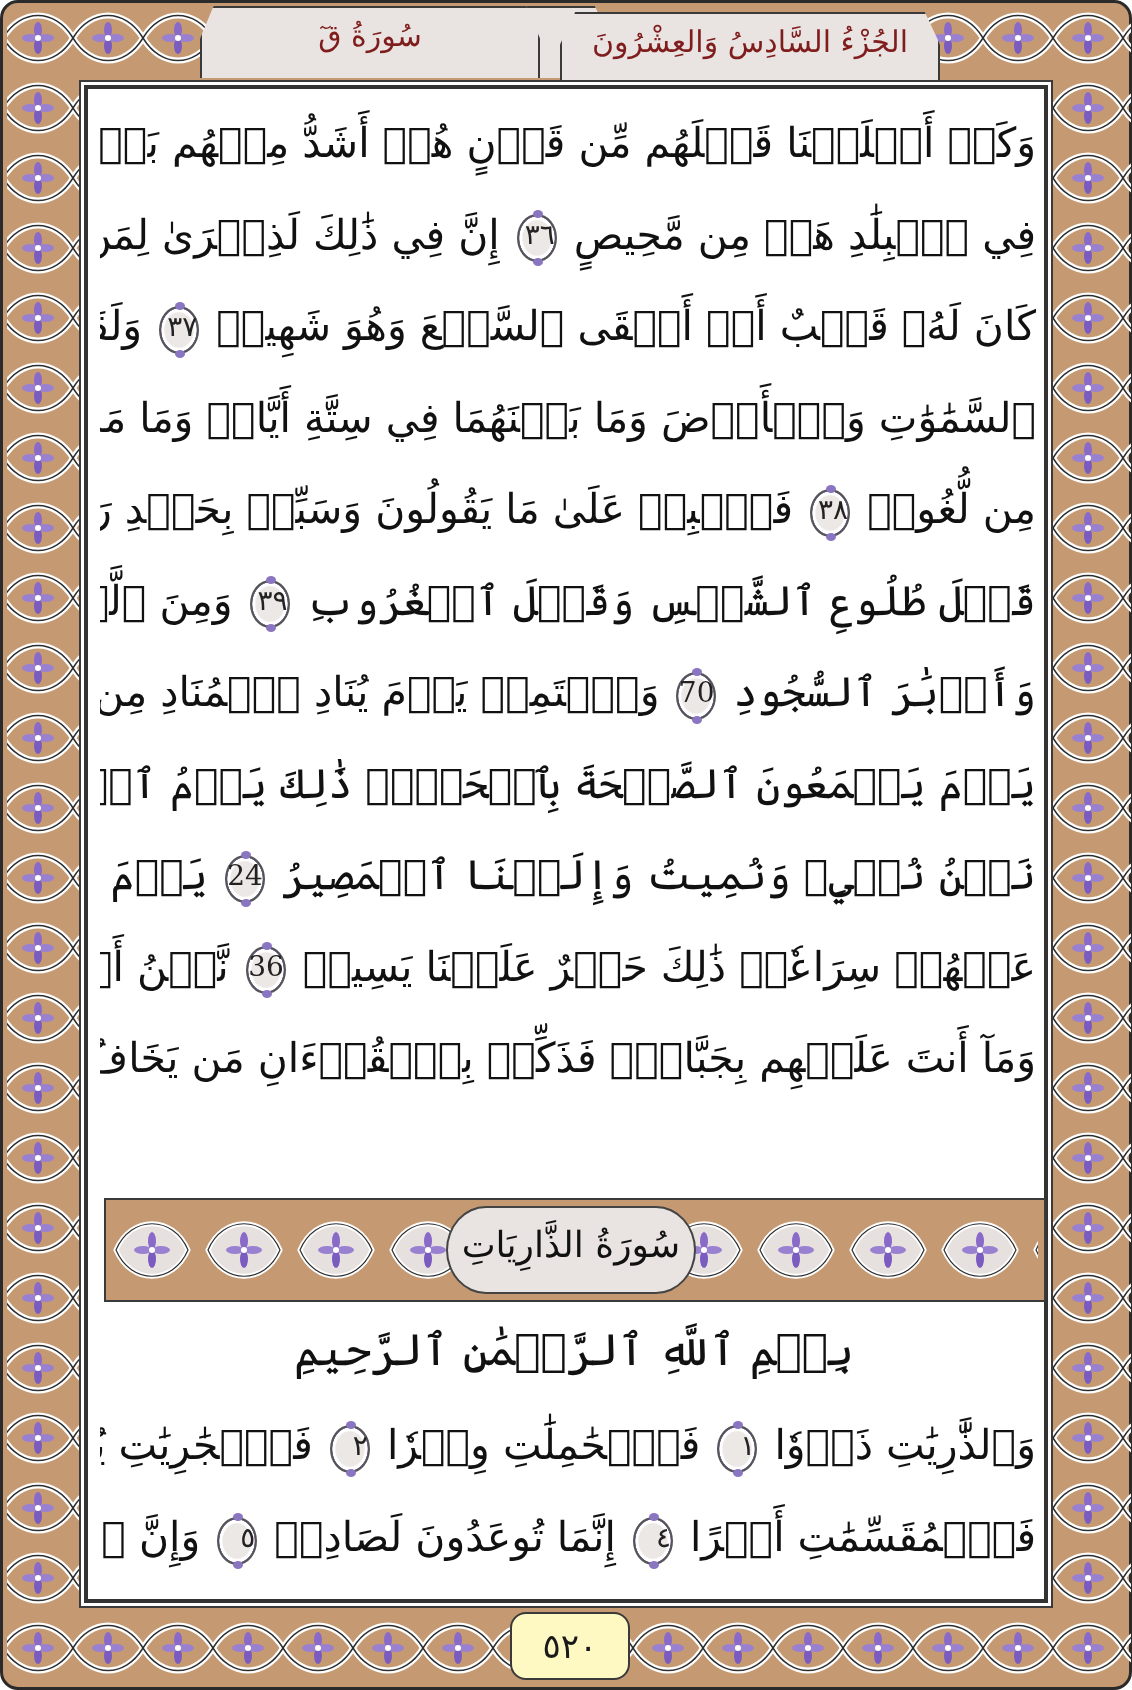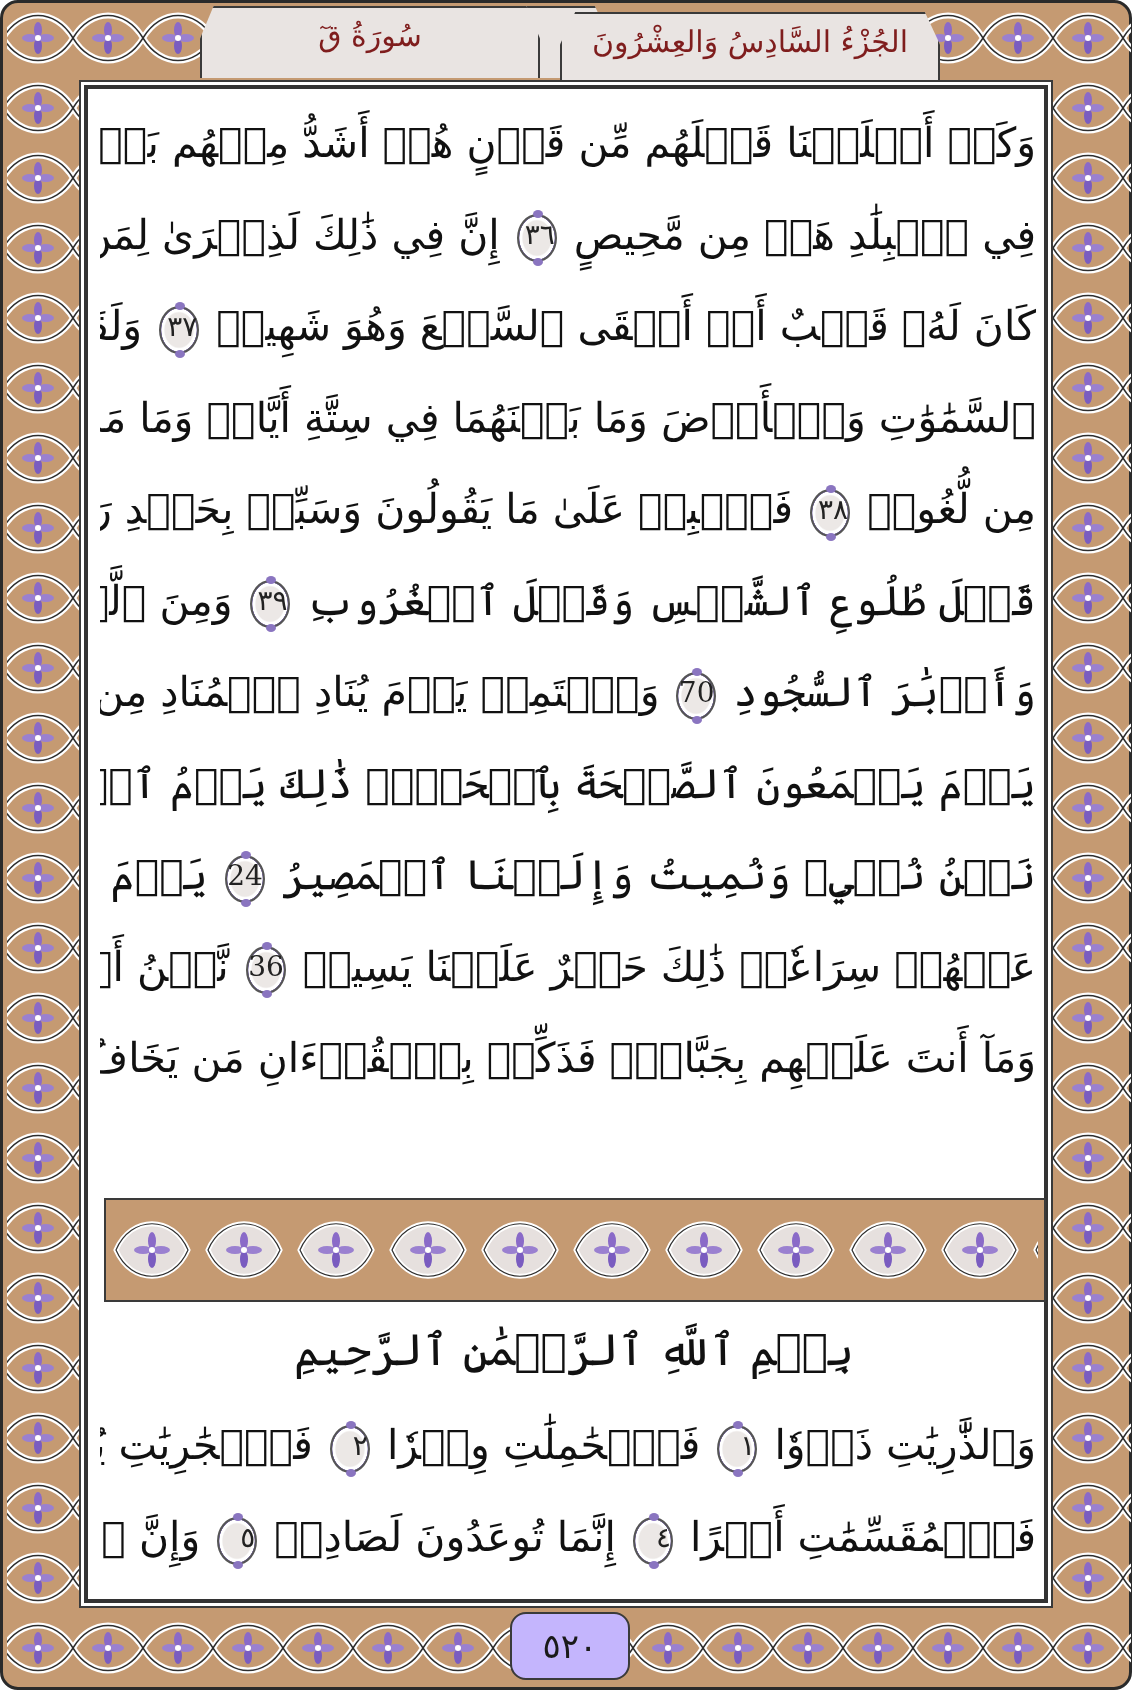--- a/index.html
+++ b/index.html
@@ -84,21 +84,21 @@
 
   .basmala {
     position: absolute; left: 100px; top: 1310px; width: 948px; height: 80px;
     text-align: center; direction: rtl;
     font-family: "DejaVu Serif", serif; font-size: 44px; line-height: 80px; color: #111;
   }
 
   
   .page-num-box {
     position: absolute; left: 510px; top: 1612px; width: 120px; height: 68px;
-    background: #c4b5fd; border: 2px solid #3a3a3a;
+    background: #fef9c3; border: 2px solid #3a3a3a;
     border-radius: 16px;
   }
   .page-num {
     position: absolute; top: 12px; width: 100%; text-align: center;
     font-family: "DejaVu Sans", sans-serif; font-size: 34px; color: #1a1a1a;
   }
 </style>
 </head>
 <body>
 
@@ -158,20 +158,23 @@
           <ellipse cx="0" cy="-9" rx="4" ry="9" fill="#8a6ac8"></ellipse>
           <ellipse cx="0" cy="9" rx="4" ry="9" fill="#7a5cc0"></ellipse>
           <ellipse cx="-9" cy="0" rx="9" ry="4" fill="#9a80d0"></ellipse>
           <ellipse cx="9" cy="0" rx="9" ry="4" fill="#9a80d0"></ellipse>
           <circle r="3" fill="#fff"></circle>
         </g>
       </pattern>
     </defs>
     <rect x="6" y="6" width="926" height="88" fill="url(#bp)"></rect>
   </svg>
+  <div class="banner-title-box">
+    <div class="banner-title">سُورَةُ الذَّارِيَاتِ</div>
+  </div>
 </div>
 
 <div class="basmala">بِسۡمِ ٱللَّهِ ٱلرَّحۡمَٰنِ ٱلرَّحِيمِ</div>
 
 <div id="lines-after-container">
     <div class="line" style="top: 1398px;"><span>وَٱلذَّٰرِيَٰتِ ذَرۡوٗا </span><span class="ayah">١</span> <span>فَٱلۡحَٰمِلَٰتِ وِقۡرٗا </span><span class="ayah">٢</span> <span>فَٱلۡجَٰرِيَٰتِ يُسۡرٗا </span> </div>
     <div class="line" style="top: 1490px;"><span>فَٱلۡمُقَسِّمَٰتِ أَمۡرًا </span><span class="ayah">٤</span> <span>إِنَّمَا تُوعَدُونَ لَصَادِقٞ </span><span class="ayah">٥</span> <span>وَإِنَّ ٱلدِّينَ لَوَٰقِعٞ </span> </div>
   </div>
 
 <div class="page-num-box">

